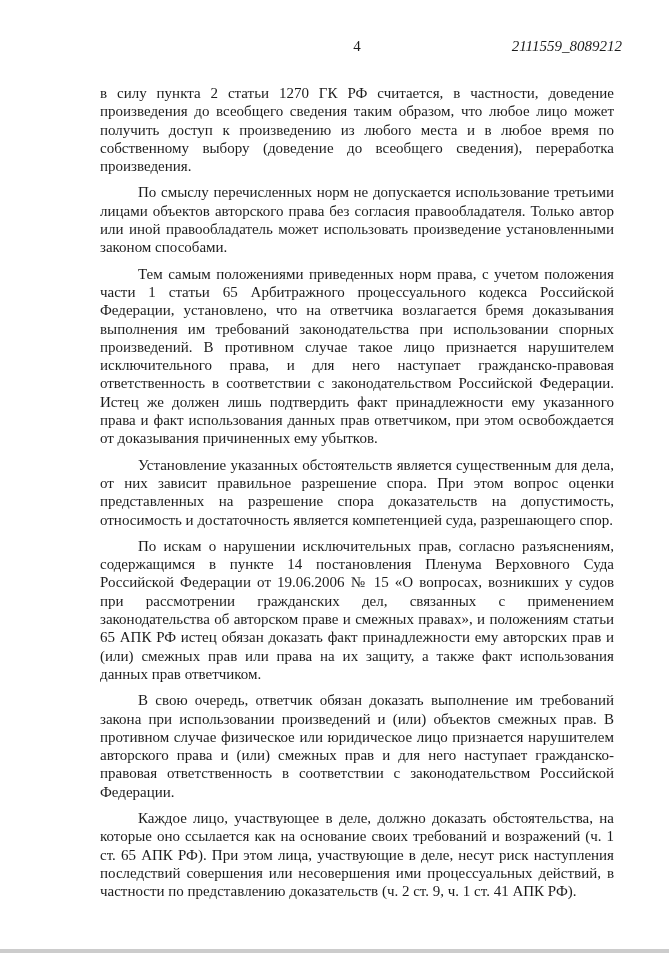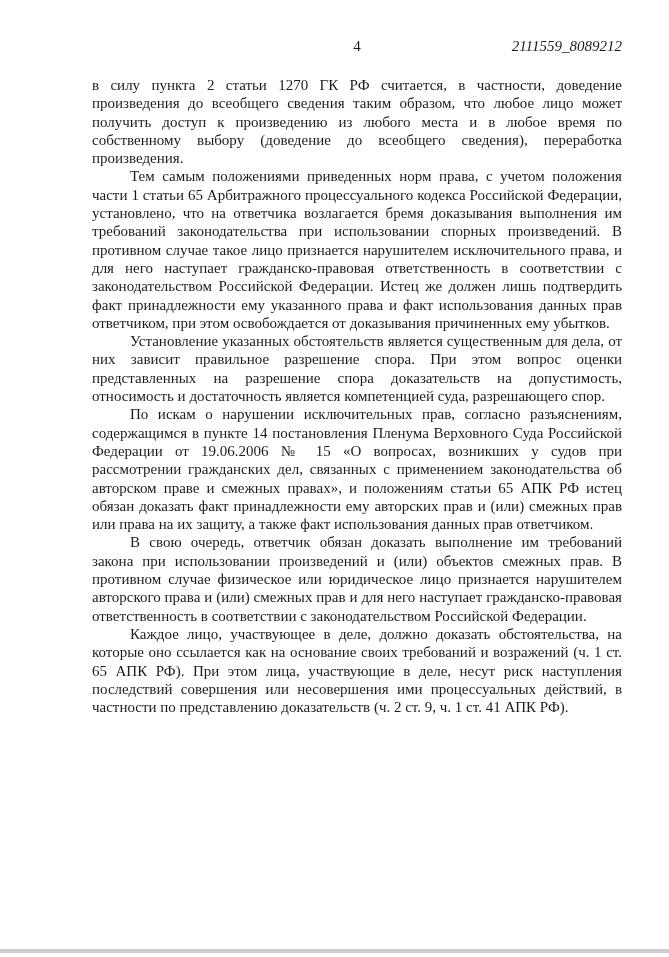--- a/index.html
+++ b/index.html
@@ -42,21 +42,21 @@
     position: absolute;
     top: 76px;
     left: 92px;
     width: 530px;
     font-size: 15px;
     line-height: 18.3px;
     text-align: justify;
     text-align-last: left;
   }
   .para {
-    margin: 0;
+    margin: 8px;
     text-indent: 38px;
   }
   .para.continuation {
     text-indent: 0;
   }
   .page-gap {
     position: absolute;
     left: 0;
     top: 949px;
     width: 669px;
@@ -69,20 +69,21 @@
 
 <div class="viewport">
 
   <div class="page-header">
     <span class="page-number">4</span>
     <span class="doc-id">2111559_8089212</span>
   </div>
 
   <div class="page-body">
     <p class="para continuation">в силу пункта 2 статьи 1270 ГК РФ считается, в частности, доведение произведения до всеобщего сведения таким образом, что любое лицо может получить доступ к произведению из любого места и в любое время по собственному выбору (доведение до всеобщего сведения), переработка произведения.</p>
+    <p class="para">По смыслу перечисленных норм не допускается использование третьими лицами объектов авторского права без согласия правообладателя. Только автор или иной правообладатель может использовать произведение установленными законом способами.</p>
     <p class="para">Тем самым положениями приведенных норм права, с учетом положения части 1 статьи 65 Арбитражного процессуального кодекса Российской Федерации, установлено, что на ответчика возлагается бремя доказывания выполнения им требований законодательства при использовании спорных произведений. В противном случае такое лицо признается нарушителем исключительного права, и для него наступает гражданско-правовая ответственность в соответствии с законодательством Российской Федерации. Истец же должен лишь подтвердить факт принадлежности ему указанного права и факт использования данных прав ответчиком, при этом освобождается от доказывания причиненных ему убытков.</p>
     <p class="para">Установление указанных обстоятельств является существенным для дела, от них зависит правильное разрешение спора. При этом вопрос оценки представленных на разрешение спора доказательств на допустимость, относимость и достаточность является компетенцией суда, разрешающего спор.</p>
     <p class="para">По искам о нарушении исключительных прав, согласно разъяснениям, содержащимся в пункте 14 постановления Пленума Верховного Суда Российской Федерации от 19.06.2006 № 15 «О вопросах, возникших у судов при рассмотрении гражданских дел, связанных с применением законодательства об авторском праве и смежных правах», и положениям статьи 65 АПК РФ истец обязан доказать факт принадлежности ему авторских прав и (или) смежных прав или права на их защиту, а также факт использования данных прав ответчиком.</p>
     <p class="para">В свою очередь, ответчик обязан доказать выполнение им требований закона при использовании произведений и (или) объектов смежных прав. В противном случае физическое или юридическое лицо признается нарушителем авторского права и (или) смежных прав и для него наступает гражданско-правовая ответственность в соответствии с законодательством Российской Федерации.</p>
     <p class="para">Каждое лицо, участвующее в деле, должно доказать обстоятельства, на которые оно ссылается как на основание своих требований и возражений (ч. 1 ст. 65 АПК РФ). При этом лица, участвующие в деле, несут риск наступления последствий совершения или несовершения ими процессуальных действий, в частности по представлению доказательств (ч. 2 ст. 9, ч. 1 ст. 41 АПК РФ).</p>
   </div>
 
   <div class="page-gap"></div>
 
 </div>

